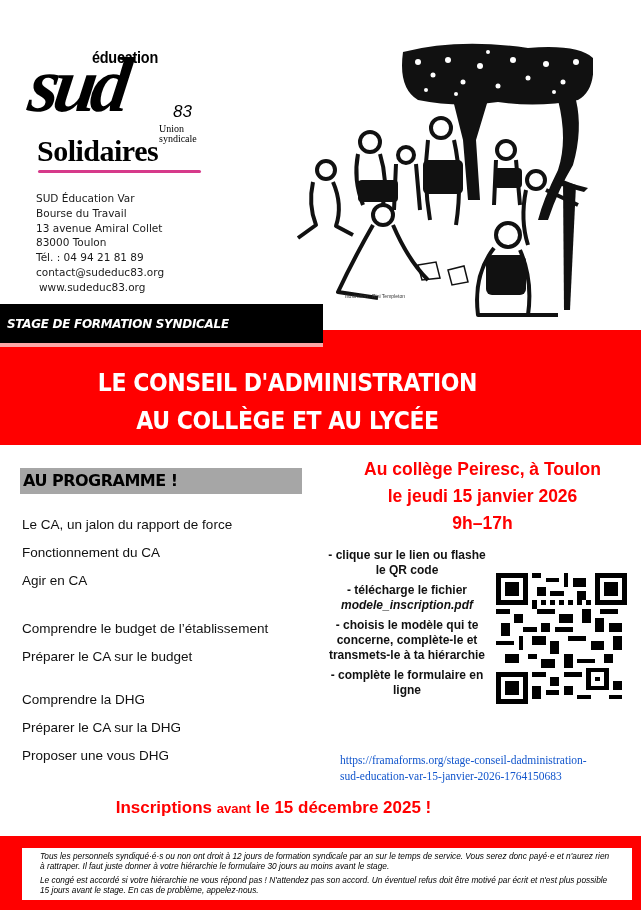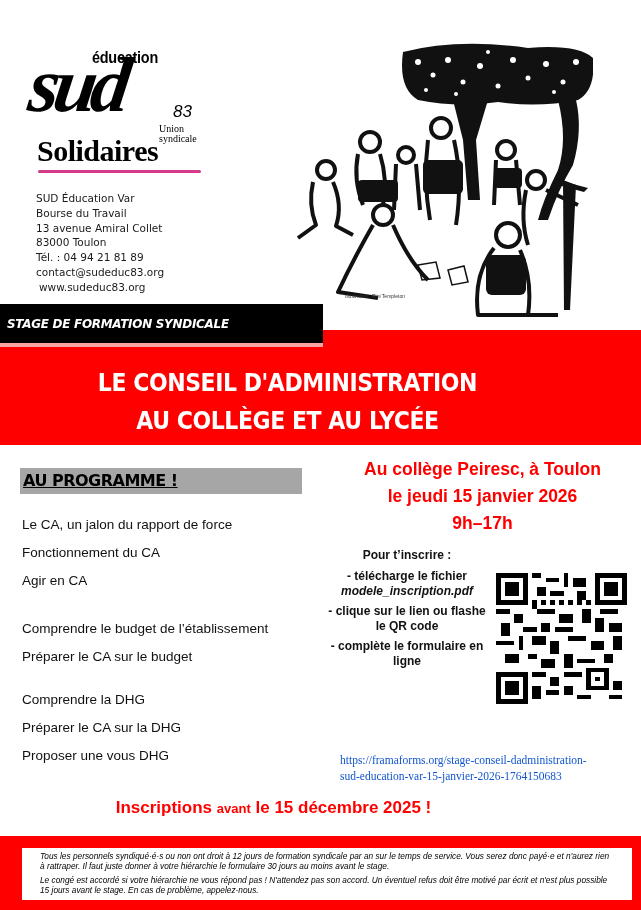--- a/index.html
+++ b/index.html
@@ -19,21 +19,21 @@
   .illus { position: absolute; left: 258px; top: 30px; width: 335px; height: 290px; }
   .illus-credit { position: absolute; left: 345px; top: 293px; font: 5px "Liberation Sans", sans-serif; color: #333; }
 
   .red-band { position: absolute; left: 0; top: 330px; width: 641px; height: 115px; background: #ff0000; }
   .black-tab { position: absolute; left: 0; top: 304px; width: 323px; height: 43px; background: #000; border-bottom: 4px solid #fca5a5; }
   .black-tab span { position: absolute; left: 7px; top: 12px; font: italic 900 13px "DejaVu Sans", sans-serif; color: #fff; letter-spacing: -0.3px; transform: scaleX(0.92); transform-origin: left; font-weight: bold; }
 
   .title { position: absolute; left: 0; top: 364px; width: 575px; text-align: center; color: #fff; font: bold 25px "DejaVu Sans", sans-serif; line-height: 38px; letter-spacing: -0.5px; transform: scaleX(0.88); transform-origin: 287px 0; }
 
   .prog-head { position: absolute; left: 20px; top: 468px; width: 282px; height: 26px; background: #a6a6a6; }
-  .prog-head span { position: absolute; left: 3px; top: 3px; font: bold 16px "DejaVu Sans", sans-serif; color: #000; letter-spacing: -0.5px; text-decoration: underline; }
+  .prog-head span { position: absolute; left: 3px; top: 3px; font: bold 16px "DejaVu Sans", sans-serif; color: #000; letter-spacing: -0.5px; }
 
   .prog-list { position: absolute; left: 22px; top: 517px; font: 13.5px "Liberation Sans", sans-serif; color: #111; }
   .prog-list .item { position: absolute; left: 0; white-space: nowrap; }
 
   .event { position: absolute; left: 324px; top: 456px; width: 317px; text-align: center; color: #ff0000; font: bold 17.5px "Liberation Sans", sans-serif; line-height: 27px; }
 
   .inscr { position: absolute; left: 327px; top: 548px; width: 160px; text-align: center; font: bold 12px "Liberation Sans", sans-serif; color: #111; line-height: 15px; }
   .inscr .head { margin-bottom: 6px; }
   .inscr .step { margin-bottom: 5px; }
   .inscr i { font-style: italic; }
@@ -155,26 +155,26 @@
   <div class="item" style="top:231px">Proposer une vous DHG</div>
 </div>
 
 <div class="event">
   <div>Au collège Peiresc, à Toulon</div>
   <div>le jeudi 15 janvier 2026</div>
   <div>9h–17h</div>
 </div>
 
 <div class="inscr">
-  <div class="head">Pour t’inscrire :</div>
+  <div class="step">-  clique sur le lien ou flashe le QR code</div>
   <div class="step">
     <div>- télécharge le fichier</div>
     <i>modele_inscription.pdf</i>
   </div>
-  <div class="step">-  clique sur le lien ou flashe le QR code</div>
+  <div class="step">- choisis le modèle qui te concerne, complète-le et transmets-le à ta hiérarchie</div>
   <div class="step">- complète le formulaire en ligne</div>
 </div>
 
 <svg class="qr" viewBox="0 0 29 29" shape-rendering="crispEdges">
   <rect width="29" height="29" fill="#fff"></rect>
   <g fill="#000">
     <rect x="0" y="0" width="7" height="7"></rect>
       <rect x="1" y="1" width="5" height="5" fill="#fff"></rect>
       <rect x="2" y="2" width="3" height="3"></rect>
     <rect x="22" y="0" width="7" height="7"></rect>

